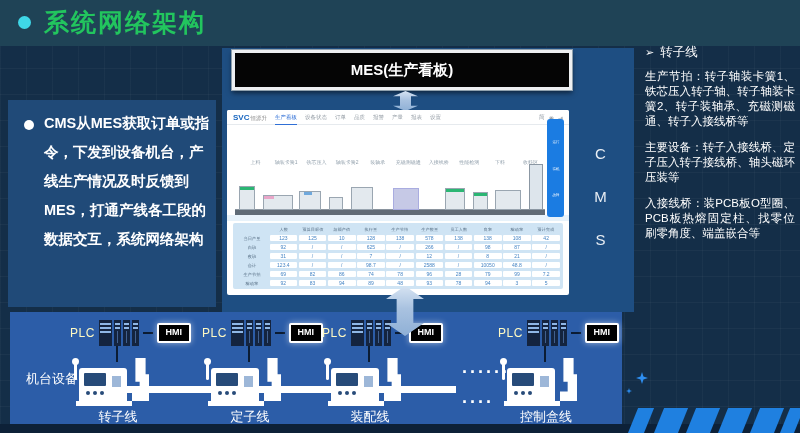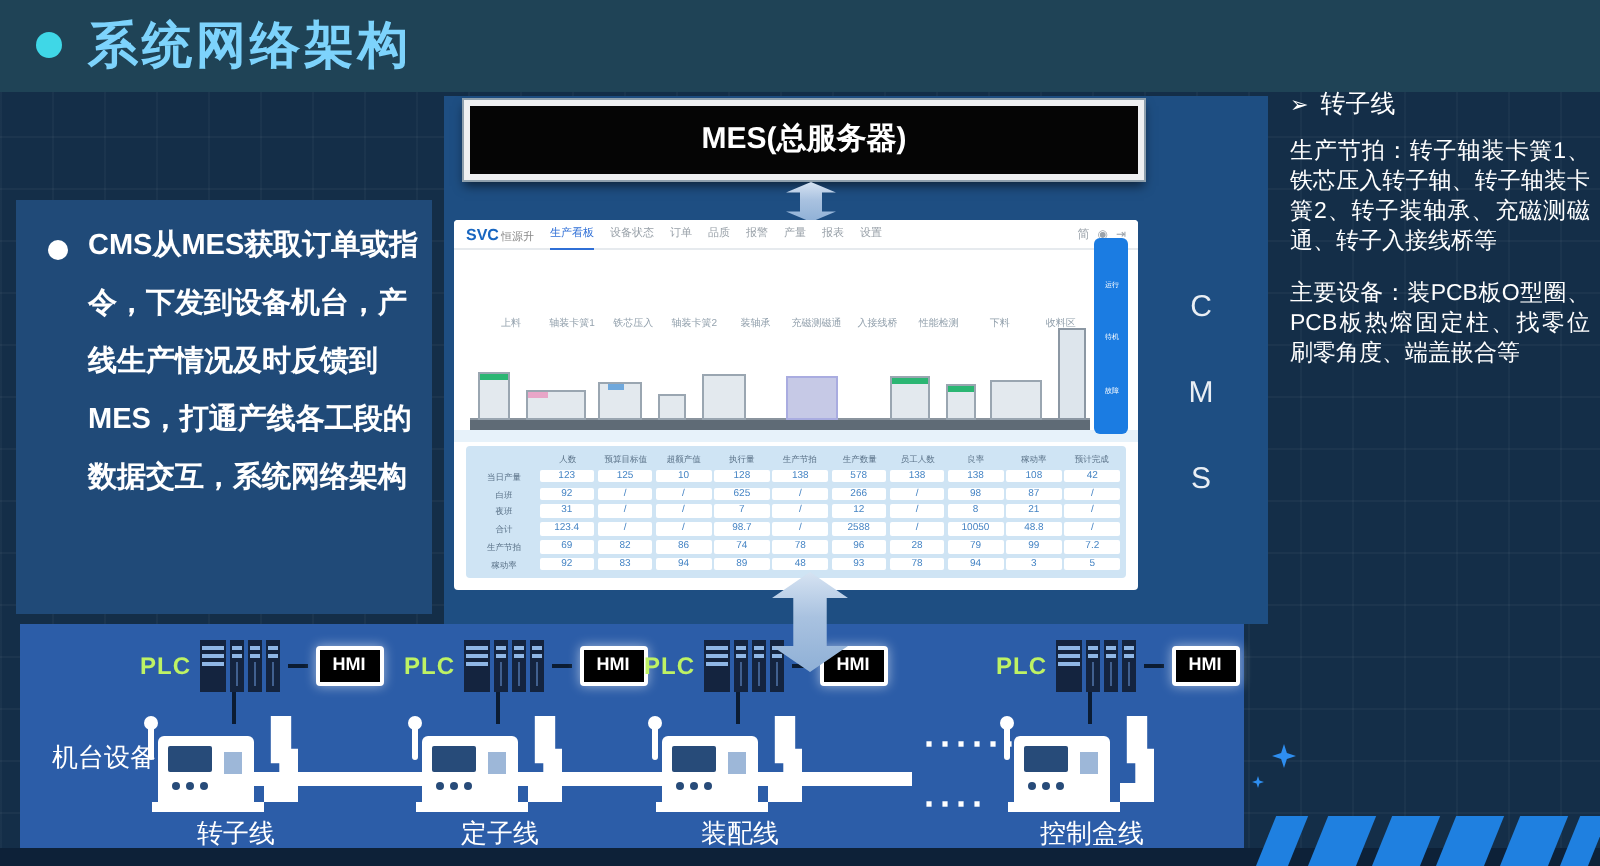--- a/index.html
+++ b/index.html
@@ -5,21 +5,21 @@
   html,body{margin:0;padding:0;background:#0a1a2c;}
   *{box-sizing:border-box;}
   .slide{position:relative;width:800px;height:433px;overflow:hidden;
     background:#142e48;font-family:"Liberation Sans","DejaVu Sans",sans-serif;}
   .gridded{background-image:
     repeating-linear-gradient(0deg, rgba(255,255,255,.035) 0 1px, transparent 1px 26px),
     repeating-linear-gradient(90deg, rgba(255,255,255,.03) 0 1px, transparent 1px 26px);}
   
   .hdr{position:absolute;left:0;top:0;width:800px;height:46px;background:#1f4356;}
   .hdr-bullet{position:absolute;left:18px;top:16px;width:13px;height:13px;border-radius:50%;background:#3fd7e7;}
-  .hdr-title{position:absolute;left:44px;top:6px;font-size:25px;font-weight:bold;color:#7dd3fc;letter-spacing:2px;}
+  .hdr-title{position:absolute;left:44px;top:6px;font-size:25px;font-weight:bold;color:#22c55e;letter-spacing:2px;}
   
   .intro{position:absolute;left:8px;top:100px;width:208px;height:207px;background:#204a78;}
   .intro-bullet{position:absolute;left:16px;top:20px;width:10px;height:10px;border-radius:50%;background:#fff;}
   .intro-text{position:absolute;left:36px;top:9px;width:166px;font-size:14.5px;font-weight:bold;
     color:#fff;line-height:29px;}
   
   .center{position:absolute;left:222px;top:48px;width:412px;height:264px;background:#1e4e82;}
   .mesbox{position:absolute;left:232px;top:50px;width:340px;height:40px;background:#050505;
     border:3px solid #eef0f2;outline:1px solid #8fa0ad;box-shadow:0 3px 5px rgba(0,0,0,.55);
     color:#fff;font-size:15px;font-weight:bold;text-align:center;line-height:33px;}
@@ -73,21 +73,21 @@
   
   .floor{position:absolute;left:10px;top:312px;width:612px;height:112px;background:#2c5da8;z-index:4;}
   .floor-caption{position:absolute;left:16px;top:58px;font-family:"Liberation Serif","DejaVu Serif",serif;
     font-size:13px;color:#fff;}
   .floor-conveyor{position:absolute;left:78px;top:74px;width:368px;height:7px;background:#fff;}
   .floor-dots{position:absolute;left:452px;color:#fff;font-size:18px;font-weight:bold;letter-spacing:2px;line-height:10px;}
   .fd1{top:55px;} .fd2{top:85px;}
   .mgroup{position:absolute;top:8px;width:132px;height:100px;}
   .g1{left:60px;} .g2{left:192px;} .g3{left:312px;} .g4{left:488px;}
   .prow{position:absolute;left:0;top:0;display:flex;align-items:center;gap:4px;}
-  .plc-label{color:#bef264;font-size:12px;font-weight:bold;letter-spacing:.5px;}
+  .plc-label{color:#fef9c3;font-size:12px;font-weight:normal;letter-spacing:.5px;}
   .plc-rack{display:inline-flex;gap:2px;height:26px;align-items:stretch;}
   .mod{width:7px;background:#14243f;position:relative;}
   .mod::before{content:"";position:absolute;left:1px;right:1px;top:3px;height:2px;background:#8fb7e6;
     box-shadow:0 4px 0 #8fb7e6;}
   .mod::after{content:"";position:absolute;left:45%;width:1px;top:11px;bottom:3px;background:#41608f;}
   .mod-a{width:13px;}
   .mod-a::before{box-shadow:0 4px 0 #8fb7e6,0 8px 0 #8fb7e6;}
   .mod-a::after{display:none;}
   .wire{width:10px;height:2px;background:#0b1c33;}
   .hmi{min-width:34px;height:20px;background:#000;border:2px solid #fff;border-radius:2px;
@@ -134,21 +134,21 @@
     <span class="hdr-title">系统网络架构</span>
   </div>
 
   <div class="intro gridded">
     <span class="intro-bullet"></span>
     <div class="intro-text">CMS从MES获取订单或指令，下发到设备机台，产线生产情况及时反馈到MES，打通产线各工段的数据交互，系统网络架构</div>
   </div>
 
   <div class="center gridded"></div>
 
-  <div class="mesbox">MES(总服务器)</div>
+  <div class="mesbox">MES(生产看板)</div>
   <div class="varrow arrow-top"></div>
   <div class="varrow arrow-bottom"></div>
 
   <div class="cmscol">
     <span class="cms-letter">C</span>
     <span class="cms-letter">M</span>
     <span class="cms-letter">S</span>
   </div>
 
   <div class="appwin">
@@ -431,23 +431,24 @@
   </div>
 
   <div class="rcol" id="sections">
       <div class="sec">
     <div class="sec-head">
       <span class="sec-marker">➢</span><span class="sec-head-text">转子线</span>
     </div>
     <div class="sec-body">生产节拍：转子轴装卡簧1、铁芯压入转子轴、转子轴装卡簧2、转子装轴承、充磁测磁通、转子入接线桥等</div>
   </div>
       <div class="sec">
+    <div class="sec-body">主要设备：转子入接线桥、定子压入转子接线桥、轴头磁环压装等</div>
   </div>
       <div class="sec">
-    <div class="sec-body">主要设备：装PCB板O型圈、PCB板热熔固定柱、找零位刷零角度、端盖嵌合等</div>
+    <div class="sec-body">入接线桥：装PCB板O型圈、PCB板热熔固定柱、找零位刷零角度、端盖嵌合等</div>
   </div>
     </div>
 
   <div class="bstrip"></div>
 
   <div class="wm">
     <span class="wm-star"></span>
     <span class="wm-star2"></span>
     <span class="wm-l wm-l1"></span>
     <span class="wm-l wm-l2"></span>

